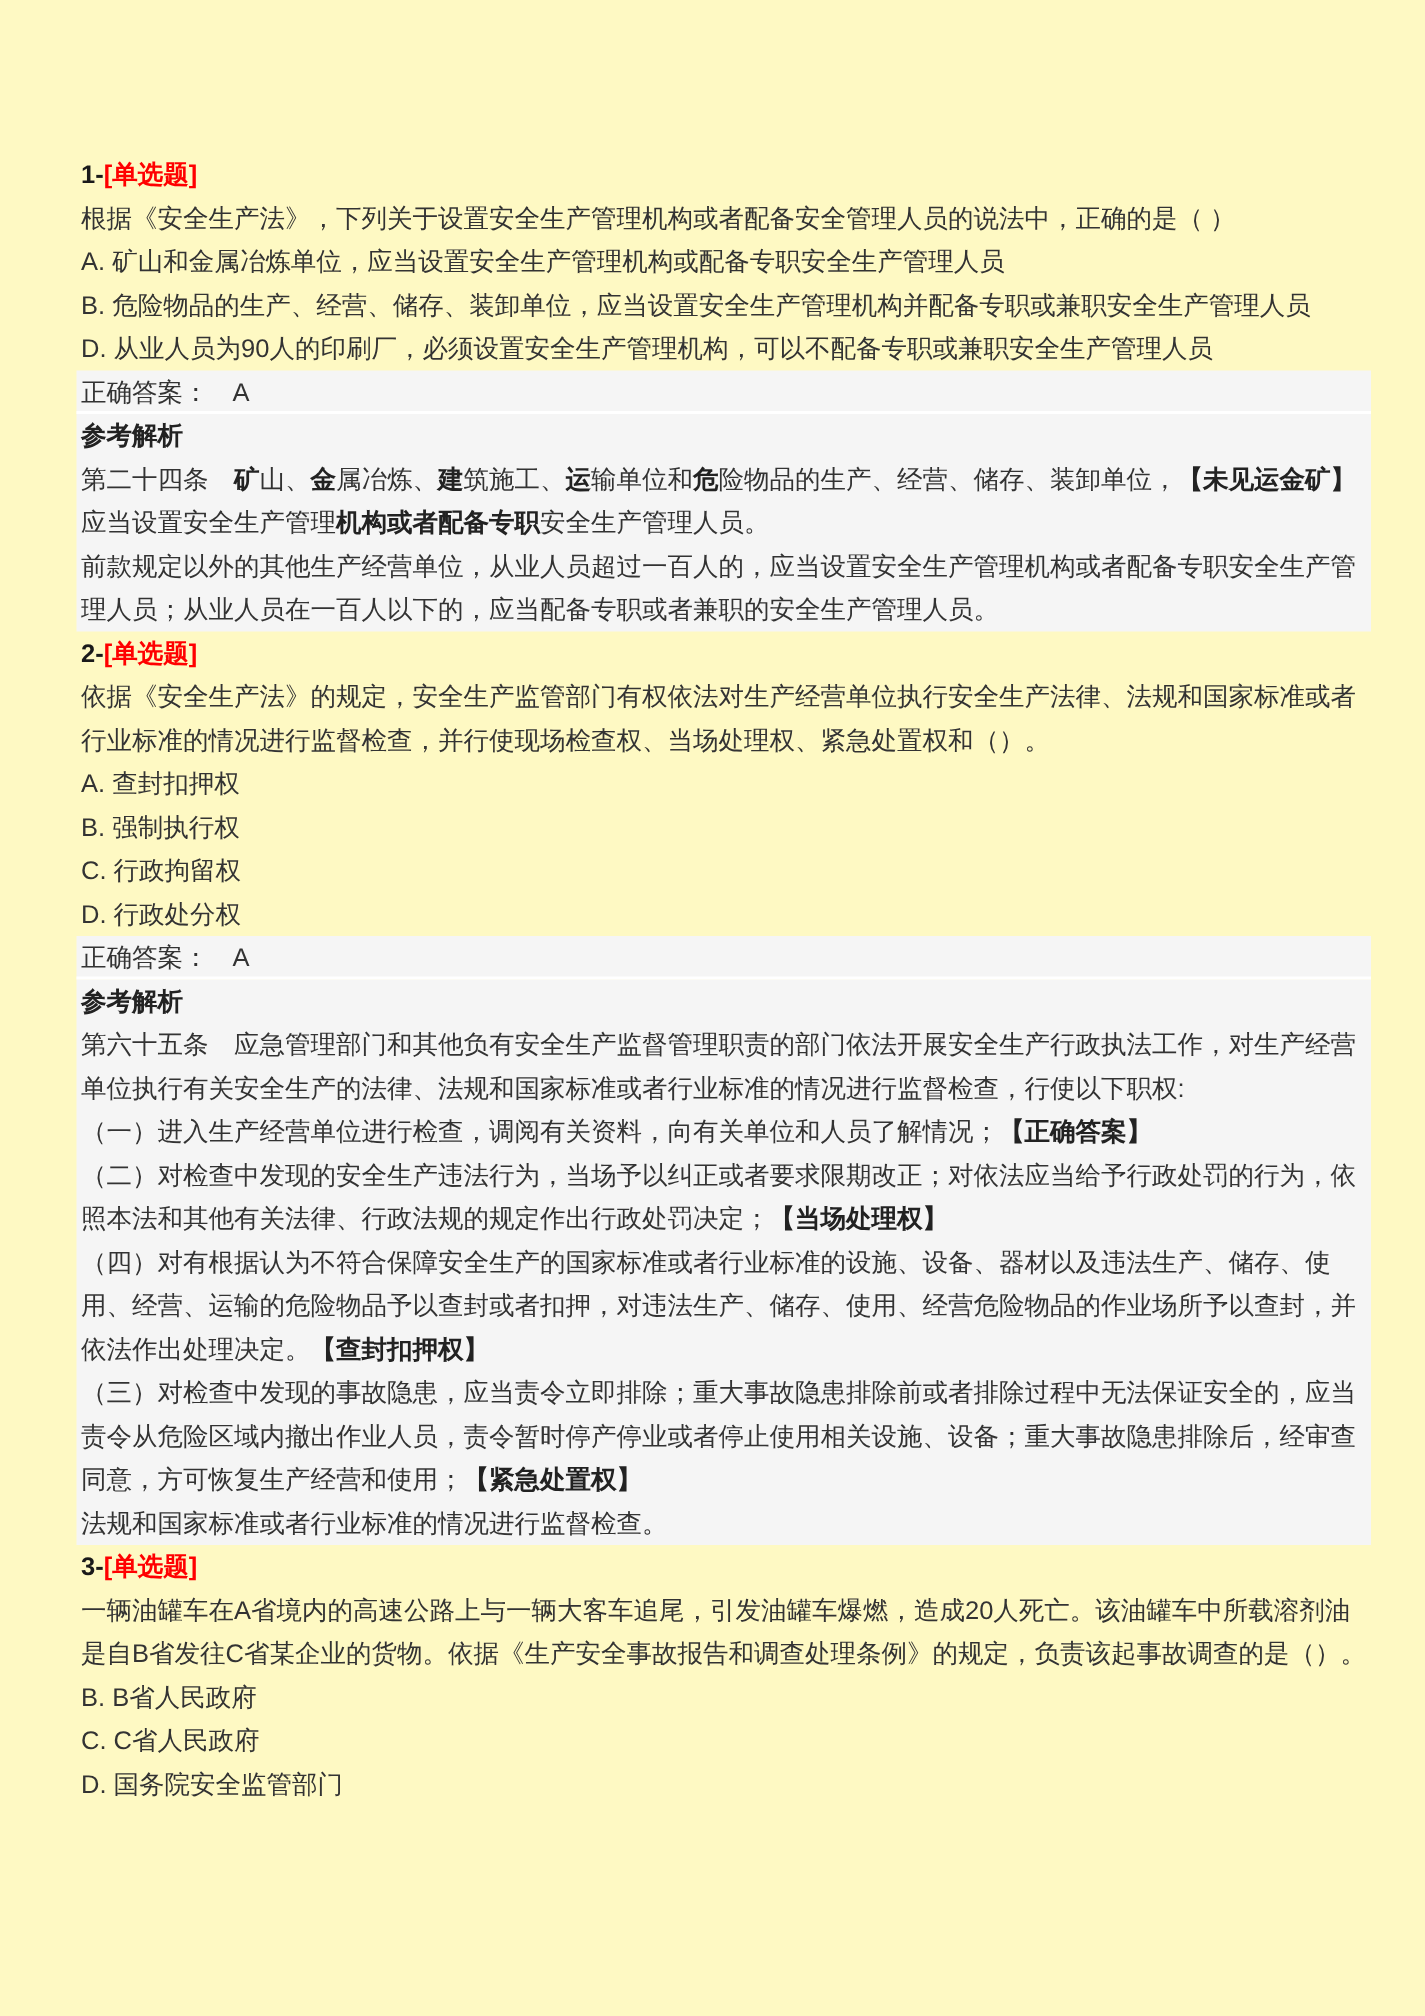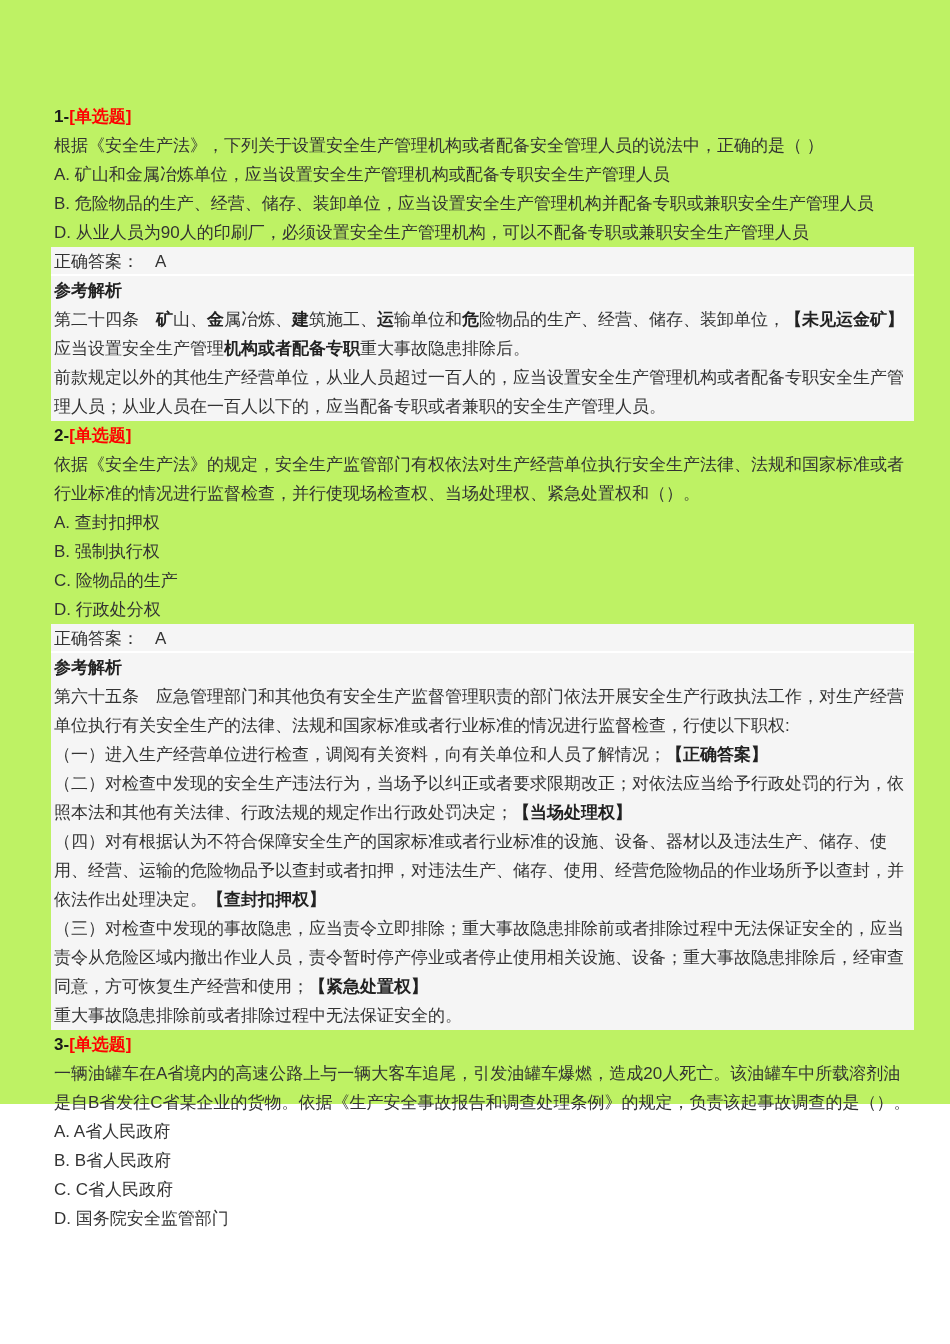--- a/index.html
+++ b/index.html
@@ -10,23 +10,23 @@
   body {
     width: 950px;
     height: 1344px;
     overflow: hidden;
     font-family: "Liberation Sans", "DejaVu Sans", sans-serif;
     color: #333333;
   }
   .page {
     box-sizing: border-box;
     width: 950px;
-    height: 1104px;
+    height: 1344px;
     padding: 102px 36px 0 51px;
-    background: #bef264;
+    background: #fef9c3;
   }
   .content {
     font-size: 17px;
     line-height: 29px;
     text-align: left;
     word-break: break-all;
     overflow-wrap: break-word;
   }
   .line { padding-left: 3px; }
   .q-header {
@@ -71,52 +71,51 @@
     <div class="line q-text"><span>根据《安全生产法》，下列关于设置安全生产管理机构或者配备安全管理人员的说法中，正确的是（ ）</span></div>
     <div>
           <div class="line option">A. 矿山和金属冶炼单位，应当设置安全生产管理机构或配备专职安全生产管理人员</div>
           <div class="line option">B. 危险物品的生产、经营、储存、装卸单位，应当设置安全生产管理机构并配备专职或兼职安全生产管理人员</div>
           <div class="line option">D. 从业人员为90人的印刷厂，必须设置安全生产管理机构，可以不配备专职或兼职安全生产管理人员</div>
         </div>
     <div class="answer-row"><span>正确答案：</span><span class="answer-val">A</span></div>
     <div class="analysis-block">
       <div class="analysis-title">参考解析</div>
       <div>
-            <div class="line"><span>第二十四条　</span><span class="b">矿</span><span>山、</span><span class="b">金</span><span>属冶炼、</span><span class="b">建</span><span>筑施工、</span><span class="b">运</span><span>输单位和</span><span class="b">危</span><span>险物品的生产、经营、储存、装卸单位，</span><span class="b">【未见运金矿】</span><span>应当设置安全生产管理</span><span class="b">机构或者配备专职</span><span>重大事故隐患排除后。</span></div>
+            <div class="line"><span>第二十四条　</span><span class="b">矿</span><span>山、</span><span class="b">金</span><span>属冶炼、</span><span class="b">建</span><span>筑施工、</span><span class="b">运</span><span>输单位和</span><span class="b">危</span><span>险物品的生产、经营、储存、装卸单位，</span><span class="b">【未见运金矿】</span><span>应当设置安全生产管理</span><span class="b">机构或者配备专职</span><span>安全生产管理人员。</span></div>
             <div class="line"><span>前款规定以外的其他生产经营单位，从业人员超过一百人的，应当设置安全生产管理机构或者配备专职安全生产管理人员；从业人员在一百人以下的，应当配备专职或者兼职的安全生产管理人员。</span></div>
           </div>
     </div>
   </section>
       <section>
     <div class="q-header"><span class="q-num">2-</span><span class="q-tag">[单选题]</span></div>
     <div class="line q-text"><span>依据《安全生产法》的规定，安全生产监管部门有权依法对生产经营单位执行安全生产法律、法规和国家标准或者行业标准的情况进行监督检查，并行使现场检查权、当场处理权、紧急处置权和（）。</span></div>
     <div>
           <div class="line option">A. 查封扣押权</div>
           <div class="line option">B. 强制执行权</div>
-          <div class="line option">C. 险物品的生产</div>
+          <div class="line option">C. 行政拘留权</div>
           <div class="line option">D. 行政处分权</div>
         </div>
     <div class="answer-row"><span>正确答案：</span><span class="answer-val">A</span></div>
     <div class="analysis-block">
       <div class="analysis-title">参考解析</div>
       <div>
             <div class="line"><span>第六十五条　应急管理部门和其他负有安全生产监督管理职责的部门依法开展安全生产行政执法工作，对生产经营单位执行有关安全生产的法律、法规和国家标准或者行业标准的情况进行监督检查，行使以下职权:</span></div>
             <div class="line"><span>（一）进入生产经营单位进行检查，调阅有关资料，向有关单位和人员了解情况；</span><span class="b">【正确答案】</span></div>
             <div class="line"><span>（二）对检查中发现的安全生产违法行为，当场予以纠正或者要求限期改正；对依法应当给予行政处罚的行为，依照本法和其他有关法律、行政法规的规定作出行政处罚决定；</span><span class="b">【当场处理权】</span></div>
             <div class="line"><span>（四）对有根据认为不符合保障安全生产的国家标准或者行业标准的设施、设备、器材以及违法生产、储存、使用、经营、运输的危险物品予以查封或者扣押，对违法生产、储存、使用、经营危险物品的作业场所予以查封，并依法作出处理决定。</span><span class="b">【查封扣押权】</span></div>
             <div class="line"><span>（三）对检查中发现的事故隐患，应当责令立即排除；重大事故隐患排除前或者排除过程中无法保证安全的，应当责令从危险区域内撤出作业人员，责令暂时停产停业或者停止使用相关设施、设备；重大事故隐患排除后，经审查同意，方可恢复生产经营和使用；</span><span class="b">【紧急处置权】</span></div>
-            <div class="line"><span>重大事故隐患排除前或者排除过程中无法保证安全的。</span></div>
+            <div class="line"><span>法规和国家标准或者行业标准的情况进行监督检查。</span></div>
           </div>
     </div>
   </section>
       <section>
     <div class="q-header"><span class="q-num">3-</span><span class="q-tag">[单选题]</span></div>
     <div class="line q-text"><span>一辆油罐车在A省境内的高速公路上与一辆大客车追尾，引发油罐车爆燃，造成20人死亡。该油罐车中所载溶剂油是自B省发往C省某企业的货物。依据《生产安全事故报告和调查处理条例》的规定，负责该起事故调查的是（）。</span></div>
     <div>
-          <div class="line option">A. A省人民政府</div>
           <div class="line option">B. B省人民政府</div>
           <div class="line option">C. C省人民政府</div>
           <div class="line option">D. 国务院安全监管部门</div>
         </div>
 
   </section>
     </div>
 </div>
 
 </body></html>

